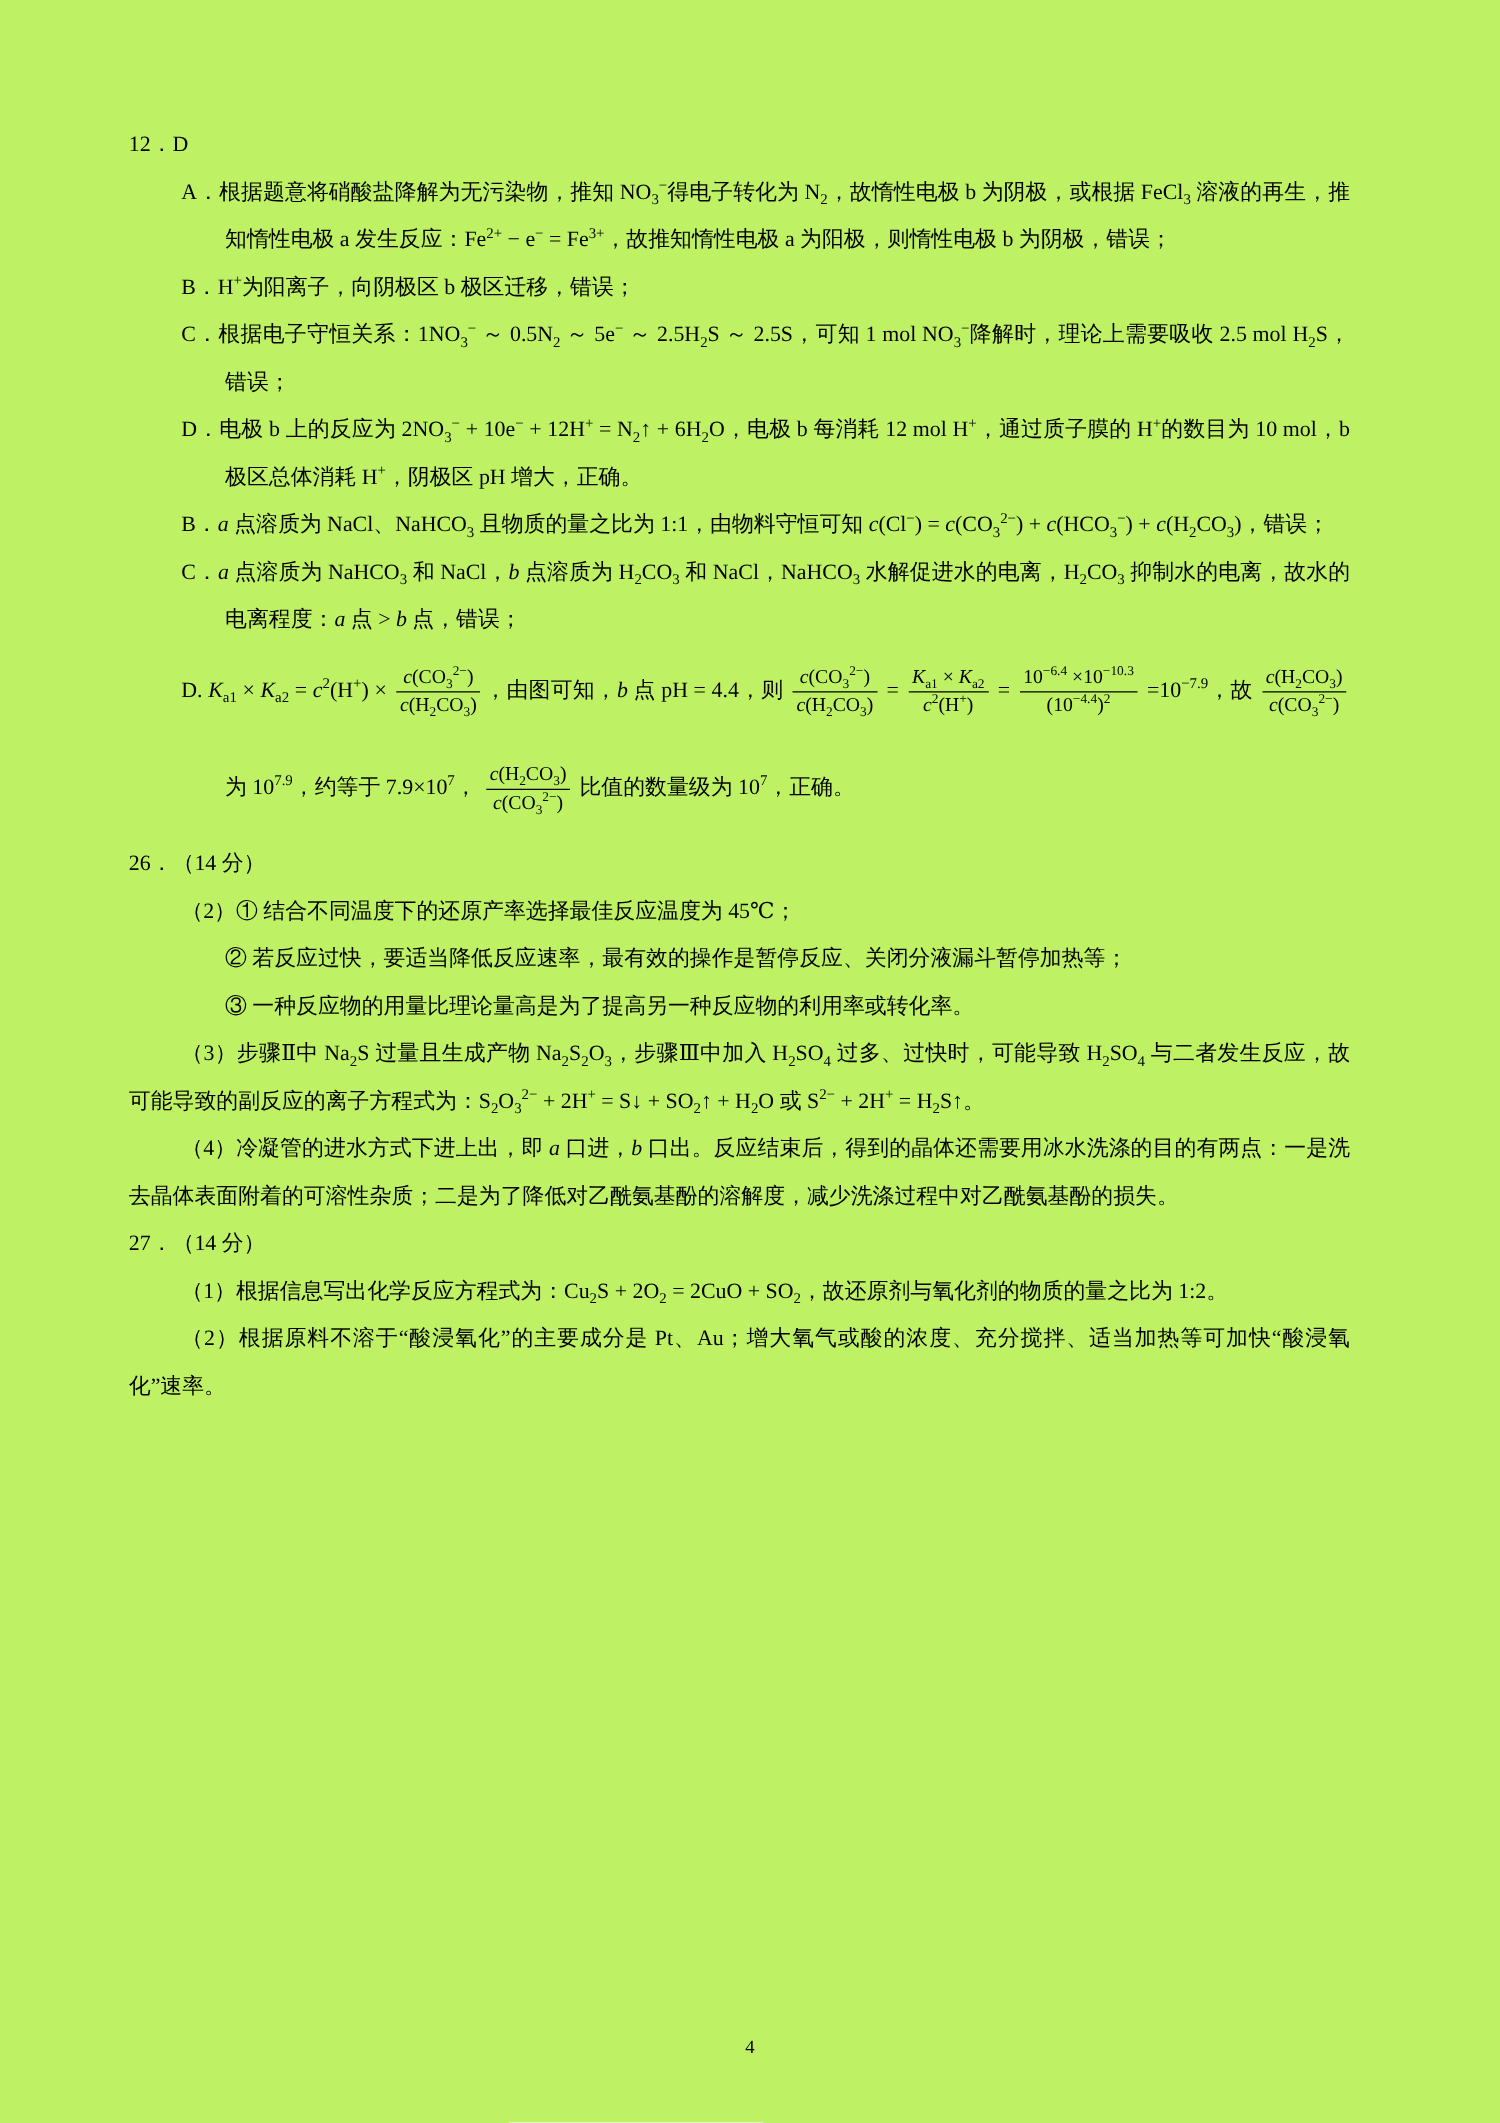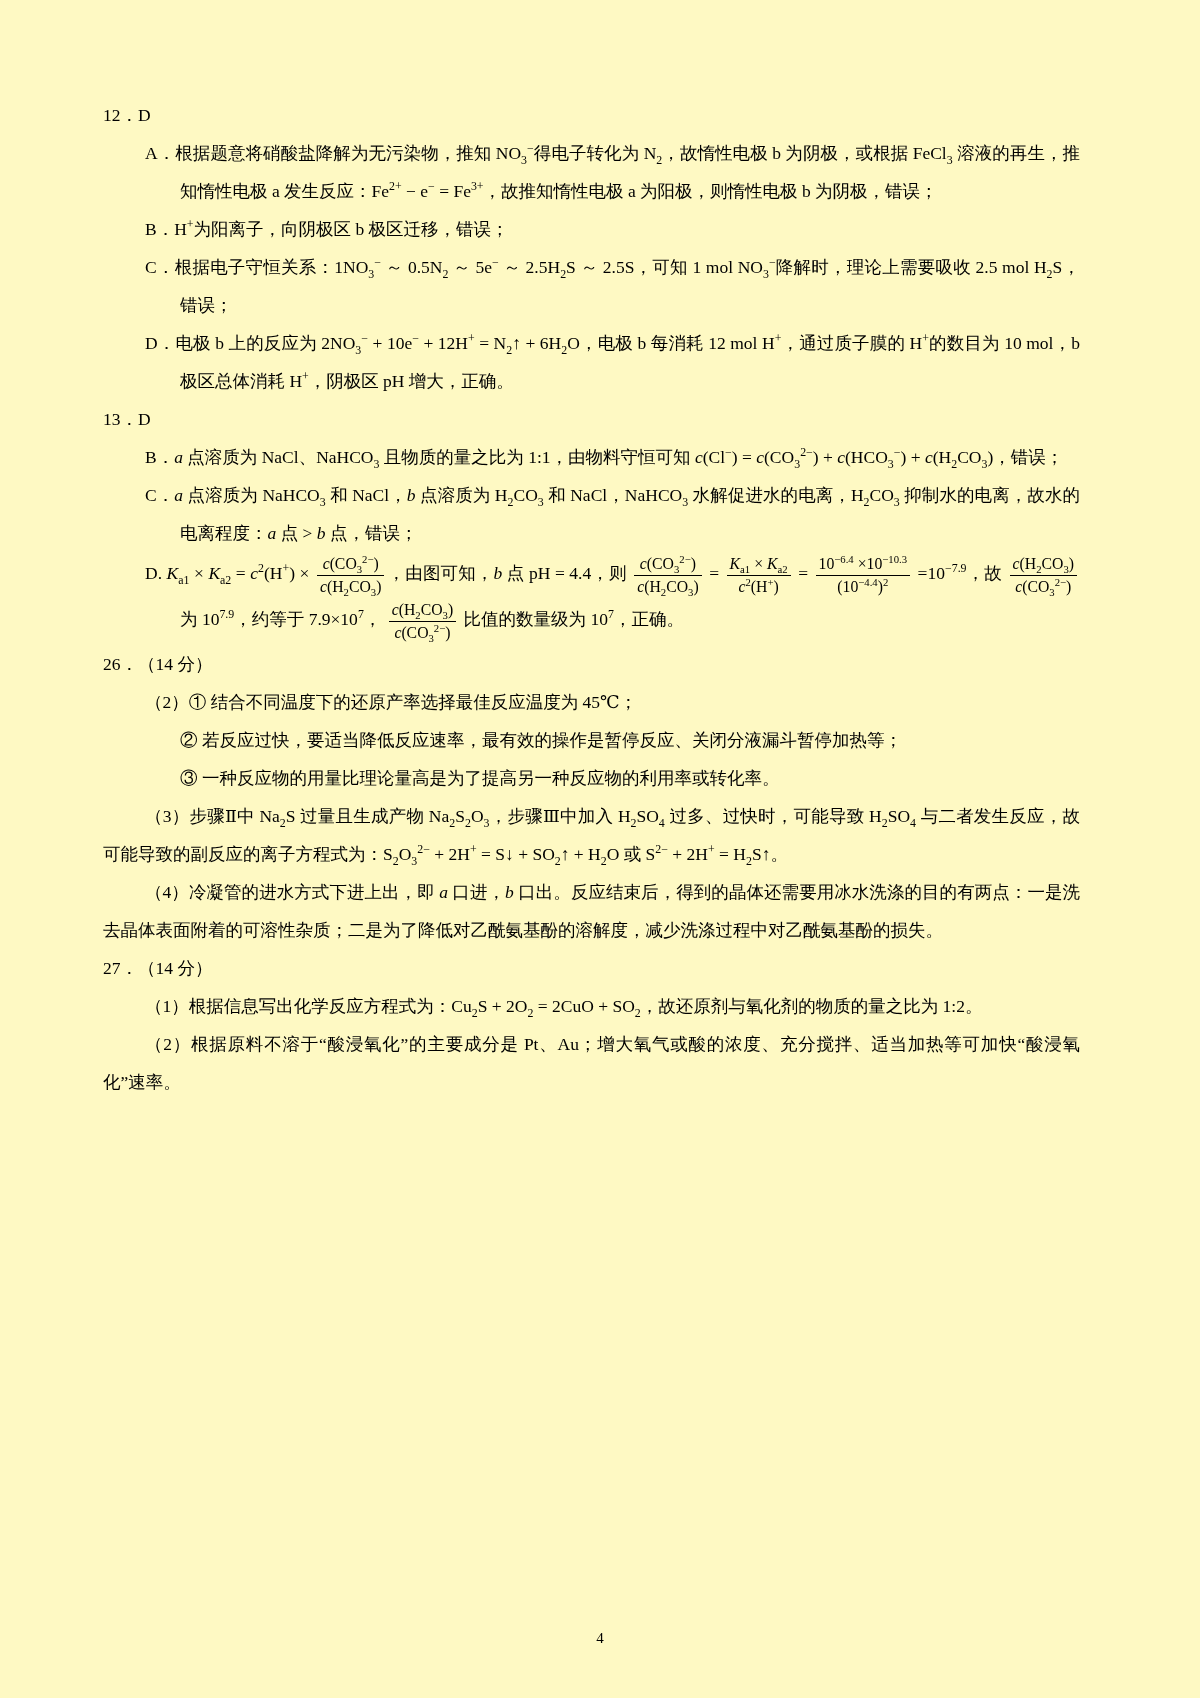--- a/index.html
+++ b/index.html
@@ -6,21 +6,21 @@
     margin: 0;
     padding: 0;
     background: #ffffff;
   }
   .page {
     position: relative;
     width: 1200px;
     min-height: 1698px;
     box-sizing: border-box;
     margin: 0 auto;
-    background: #fef9c3;
+    background: #bef264;
     padding: 96px 120px 80px 103px;
     font-family: "Liberation Serif", "DejaVu Serif", serif;
     font-size: 17.5px;
     color: #000000;
   }
   .block {
     text-align: justify;
     line-height: 38px;
     margin: 0;
   }
@@ -40,21 +40,21 @@
     line-height: 0;
   }
   i { font-style: italic; }
   .frac {
     display: inline-block;
     vertical-align: middle;
     text-align: center;
     text-indent: 0;
     line-height: 1.25;
     font-size: 90%;
-    margin: 2px 3px;
+    margin: 18px 3px;
   }
   .frac > .num {
     display: block;
     border-bottom: 1px solid #000;
     padding: 0 3px 1px 3px;
   }
   .frac > .den {
     display: block;
     padding: 1px 3px 0 3px;
   }
@@ -71,21 +71,20 @@
 </head>
 <body>
 
 <div class="page">
   <main>
       <div class="block qhead"><span>12．D</span></div>
       <div class="block option"><span>A．根据题意将硝酸盐降解为无污染物，推知 NO</span><sub>3</sub><sup>−</sup><span>得电子转化为 N</span><sub>2</sub><span>，故惰性电极 b 为阴极，或根据 FeCl</span><sub>3</sub><span> 溶液的再生，推知惰性电极 a 发生反应：Fe</span><sup>2+</sup><span> − e</span><sup>−</sup><span> = Fe</span><sup>3+</sup><span>，故推知惰性电极 a 为阳极，则惰性电极 b 为阴极，错误；</span></div>
       <div class="block option"><span>B．H</span><sup>+</sup><span>为阳离子，向阴极区 b 极区迁移，错误；</span></div>
       <div class="block option"><span>C．根据电子守恒关系：1NO</span><sub>3</sub><sup>−</sup><span> ～ 0.5N</span><sub>2</sub><span> ～ 5e</span><sup>−</sup><span> ～ 2.5H</span><sub>2</sub><span>S ～ 2.5S，可知 1 mol NO</span><sub>3</sub><sup>−</sup><span>降解时，理论上需要吸收 2.5 mol H</span><sub>2</sub><span>S，错误；</span></div>
       <div class="block option"><span>D．电极 b 上的反应为 2NO</span><sub>3</sub><sup>−</sup><span> + 10e</span><sup>−</sup><span> + 12H</span><sup>+</sup><span> = N</span><sub>2</sub><span>↑ + 6H</span><sub>2</sub><span>O，电极 b 每消耗 12 mol H</span><sup>+</sup><span>，通过质子膜的 H</span><sup>+</sup><span>的数目为 10 mol，b 极区总体消耗 H</span><sup>+</sup><span>，阴极区 pH 增大，正确。</span></div>
-      <div class="block qhead"><span>13．D</span></div>
       <div class="block option"><span>B．</span><i>a</i><span> 点溶质为 NaCl、NaHCO</span><sub>3</sub><span> 且物质的量之比为 1:1，由物料守恒可知 </span><i>c</i><span>(Cl</span><sup>−</sup><span>) = </span><i>c</i><span>(CO</span><sub>3</sub><sup>2−</sup><span>) + </span><i>c</i><span>(HCO</span><sub>3</sub><sup>−</sup><span>) + </span><i>c</i><span>(H</span><sub>2</sub><span>CO</span><sub>3</sub><span>)，错误；</span></div>
       <div class="block option"><span>C．</span><i>a</i><span> 点溶质为 NaHCO</span><sub>3</sub><span> 和 NaCl，</span><i>b</i><span> 点溶质为 H</span><sub>2</sub><span>CO</span><sub>3</sub><span> 和 NaCl，NaHCO</span><sub>3</sub><span> 水解促进水的电离，H</span><sub>2</sub><span>CO</span><sub>3</sub><span> 抑制水的电离，故水的电离程度：</span><i>a</i><span> 点 &gt; </span><i>b</i><span> 点，错误；</span></div>
       <div class="block option"><span>D. </span><i>K</i><sub>a1</sub><span> × </span><i>K</i><sub>a2</sub><span> = </span><i>c</i><sup>2</sup><span>(H</span><sup>+</sup><span>) × </span><span class="frac"><span class="num"><i>c</i><span>(CO</span><sub>3</sub><sup>2−</sup><span>)</span></span><span class="den"><i>c</i><span>(H</span><sub>2</sub><span>CO</span><sub>3</sub><span>)</span></span></span><span>，由图可知，</span><i>b</i><span> 点 pH = 4.4，则 </span><span class="frac"><span class="num"><i>c</i><span>(CO</span><sub>3</sub><sup>2−</sup><span>)</span></span><span class="den"><i>c</i><span>(H</span><sub>2</sub><span>CO</span><sub>3</sub><span>)</span></span></span><span> = </span><span class="frac"><span class="num"><i>K</i><sub>a1</sub><span> × </span><i>K</i><sub>a2</sub></span><span class="den"><i>c</i><sup>2</sup><span>(H</span><sup>+</sup><span>)</span></span></span><span> = </span><span class="frac"><span class="num"><span>10</span><sup>−6.4</sup><span> ×10</span><sup>−10.3</sup></span><span class="den"><span>(10</span><sup>−4.4</sup><span>)</span><sup>2</sup></span></span><span> =10</span><sup>−7.9</sup><span>，故 </span><span class="frac"><span class="num"><i>c</i><span>(H</span><sub>2</sub><span>CO</span><sub>3</sub><span>)</span></span><span class="den"><i>c</i><span>(CO</span><sub>3</sub><sup>2−</sup><span>)</span></span></span><span> 为 10</span><sup>7.9</sup><span>，约等于 7.9×10</span><sup>7</sup><span>， </span><span class="frac"><span class="num"><i>c</i><span>(H</span><sub>2</sub><span>CO</span><sub>3</sub><span>)</span></span><span class="den"><i>c</i><span>(CO</span><sub>3</sub><sup>2−</sup><span>)</span></span></span><span> 比值的数量级为 10</span><sup>7</sup><span>，正确。</span></div>
       <div class="block qhead"><span>26．（14 分）</span></div>
       <div class="block part"><span>（2）① 结合不同温度下的还原产率选择最佳反应温度为 45℃；</span></div>
       <div class="block subpart"><span>② 若反应过快，要适当降低反应速率，最有效的操作是暂停反应、关闭分液漏斗暂停加热等；</span></div>
       <div class="block subpart"><span>③ 一种反应物的用量比理论量高是为了提高另一种反应物的利用率或转化率。</span></div>
       <div class="block part"><span>（3）步骤Ⅱ中 Na</span><sub>2</sub><span>S 过量且生成产物 Na</span><sub>2</sub><span>S</span><sub>2</sub><span>O</span><sub>3</sub><span>，步骤Ⅲ中加入 H</span><sub>2</sub><span>SO</span><sub>4</sub><span> 过多、过快时，可能导致 H</span><sub>2</sub><span>SO</span><sub>4</sub><span> 与二者发生反应，故可能导致的副反应的离子方程式为：S</span><sub>2</sub><span>O</span><sub>3</sub><sup>2−</sup><span> + 2H</span><sup>+</sup><span> = S↓ + SO</span><sub>2</sub><span>↑ + H</span><sub>2</sub><span>O 或 S</span><sup>2−</sup><span> + 2H</span><sup>+</sup><span> = H</span><sub>2</sub><span>S↑。</span></div>
       <div class="block part"><span>（4）冷凝管的进水方式下进上出，即 </span><i>a</i><span> 口进，</span><i>b</i><span> 口出。反应结束后，得到的晶体还需要用冰水洗涤的目的有两点：一是洗去晶体表面附着的可溶性杂质；二是为了降低对乙酰氨基酚的溶解度，减少洗涤过程中对乙酰氨基酚的损失。</span></div>
       <div class="block qhead"><span>27．（14 分）</span></div>

